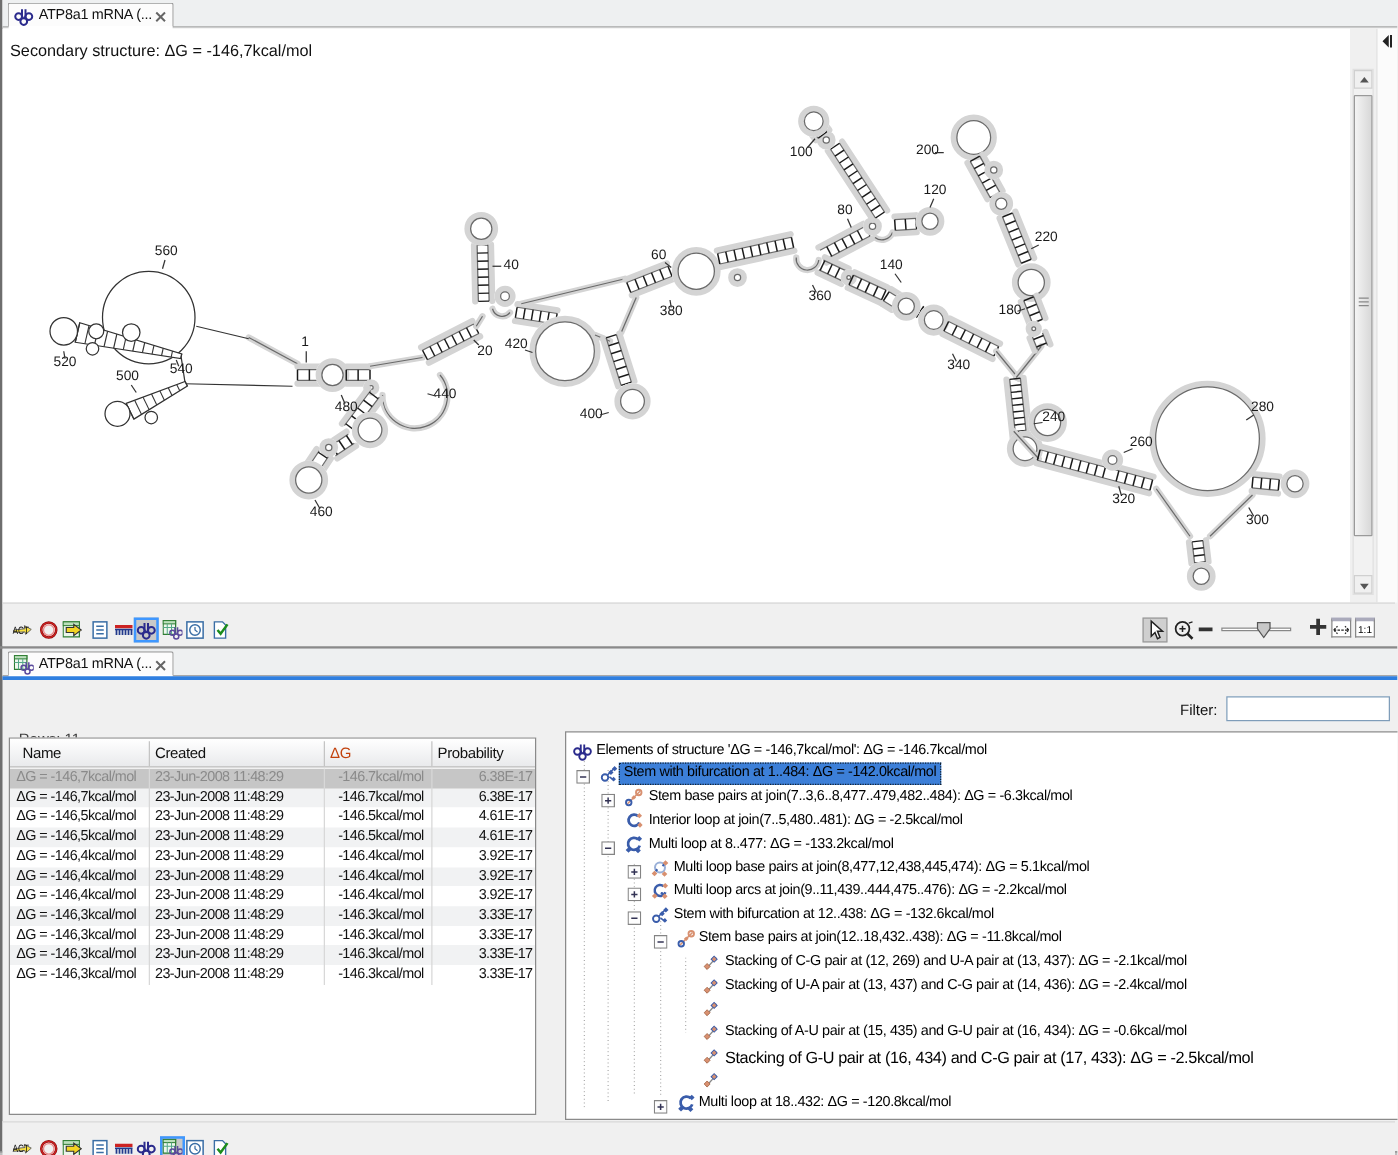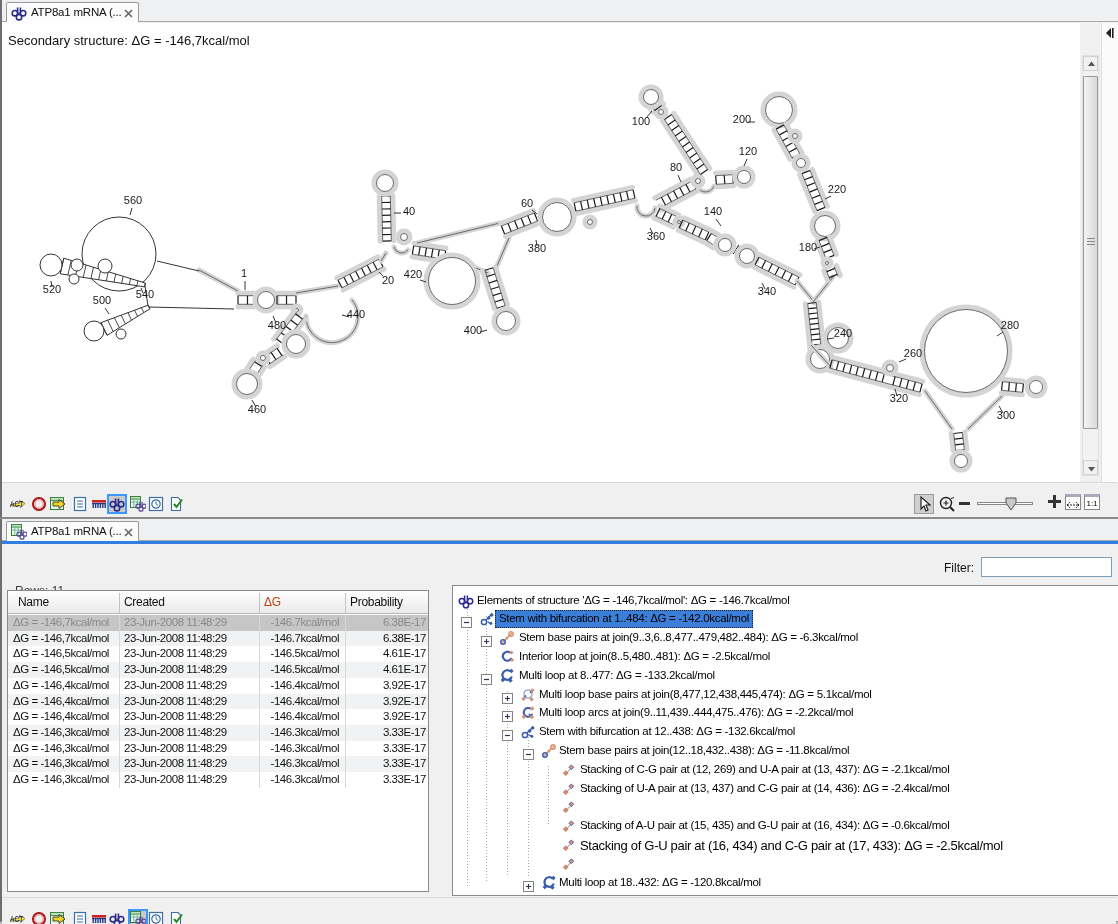--- a/index.html
+++ b/index.html
@@ -695,27 +695,27 @@
     <div style="position:absolute;left:28px;top:47.1px"><svg width="11" height="11" viewBox="0 0 11 11">
         <rect x="0.5" y="0.5" width="10" height="10" fill="#fdfdfd" stroke="#848484" stroke-width="1"></rect>
         <path d="M3,5.5 H8 M5.5,3 V8" stroke="#335" stroke-width="1.2"></path>
       </svg></div>
     <div style="position:absolute;left:46px;top:44.1px"><svg width="16" height="16" viewBox="0 0 16 16">
         <path d="M3,13 L13,3" stroke="#d89070" stroke-width="1.3"></path>
         <circle cx="4" cy="12" r="2.2" fill="none" stroke="#3a5dab" stroke-width="1.5"></circle>
         <circle cx="12" cy="4" r="2.2" fill="none" stroke="#d89070" stroke-width="1.5"></circle>
         <rect x="6.7" y="6.7" width="2.6" height="2.6" transform="rotate(45 8 8)" fill="#d89070"></rect>
       </svg></div>
-    <div style="position:absolute;left:66px;top:45.1px;color:#000;font-size:11.5px;letter-spacing:-0.3px;white-space:nowrap">Stem base pairs at join(9..3,6..8,477..479,482..484): ΔG = -6.3kcal/mol</div>
+    <div style="position:absolute;left:66px;top:45.1px;color:#000;font-size:11.5px;letter-spacing:-0.3px;white-space:nowrap">Stem base pairs at join(7..3,6..8,477..479,482..484): ΔG = -6.3kcal/mol</div>
     <div style="position:absolute;left:46px;top:62.9px"><svg width="16" height="16" viewBox="0 0 16 16">
         <path d="M11.5,4 A4.5,4.5 0 1 0 12.5,9" stroke="#3a5dab" stroke-width="2.2" fill="none"></path>
         <rect x="11" y="2" width="3" height="3" transform="rotate(45 12.5 3.5)" fill="#d89070"></rect>
         <rect x="11.5" y="9.5" width="3" height="3" transform="rotate(45 13 11)" fill="#d89070"></rect>
       </svg></div>
-    <div style="position:absolute;left:66px;top:63.9px;color:#000;font-size:11.5px;letter-spacing:-0.3px;white-space:nowrap">Interior loop at join(8..5,480..481): ΔG = -2.5kcal/mol</div>
+    <div style="position:absolute;left:66px;top:63.9px;color:#000;font-size:11.5px;letter-spacing:-0.3px;white-space:nowrap">Interior loop at join(7..5,480..481): ΔG = -2.5kcal/mol</div>
     <div style="position:absolute;left:28px;top:84.7px"><svg width="11" height="11" viewBox="0 0 11 11">
         <rect x="0.5" y="0.5" width="10" height="10" fill="#fdfdfd" stroke="#848484" stroke-width="1"></rect>
         <path d="M3,5.5 H8" stroke="#335" stroke-width="1.2"></path>
       </svg></div>
     <div style="position:absolute;left:46px;top:81.7px"><svg width="16" height="16" viewBox="0 0 16 16">
         <path d="M11.5,3.5 A4.8,4.8 0 1 0 12.8,8.5" stroke="#3a5dab" stroke-width="2.2" fill="none"></path>
         <rect x="10.8" y="1.4" width="3.2" height="3.2" transform="rotate(45 12.4 3)" fill="#3a5dab"></rect>
         <rect x="2.2" y="10.4" width="3.2" height="3.2" transform="rotate(45 3.8 12)" fill="#3a5dab"></rect>
         <rect x="9.8" y="10.8" width="3.2" height="3.2" transform="rotate(45 11.4 12.4)" fill="#3a5dab"></rect>
       </svg></div>

